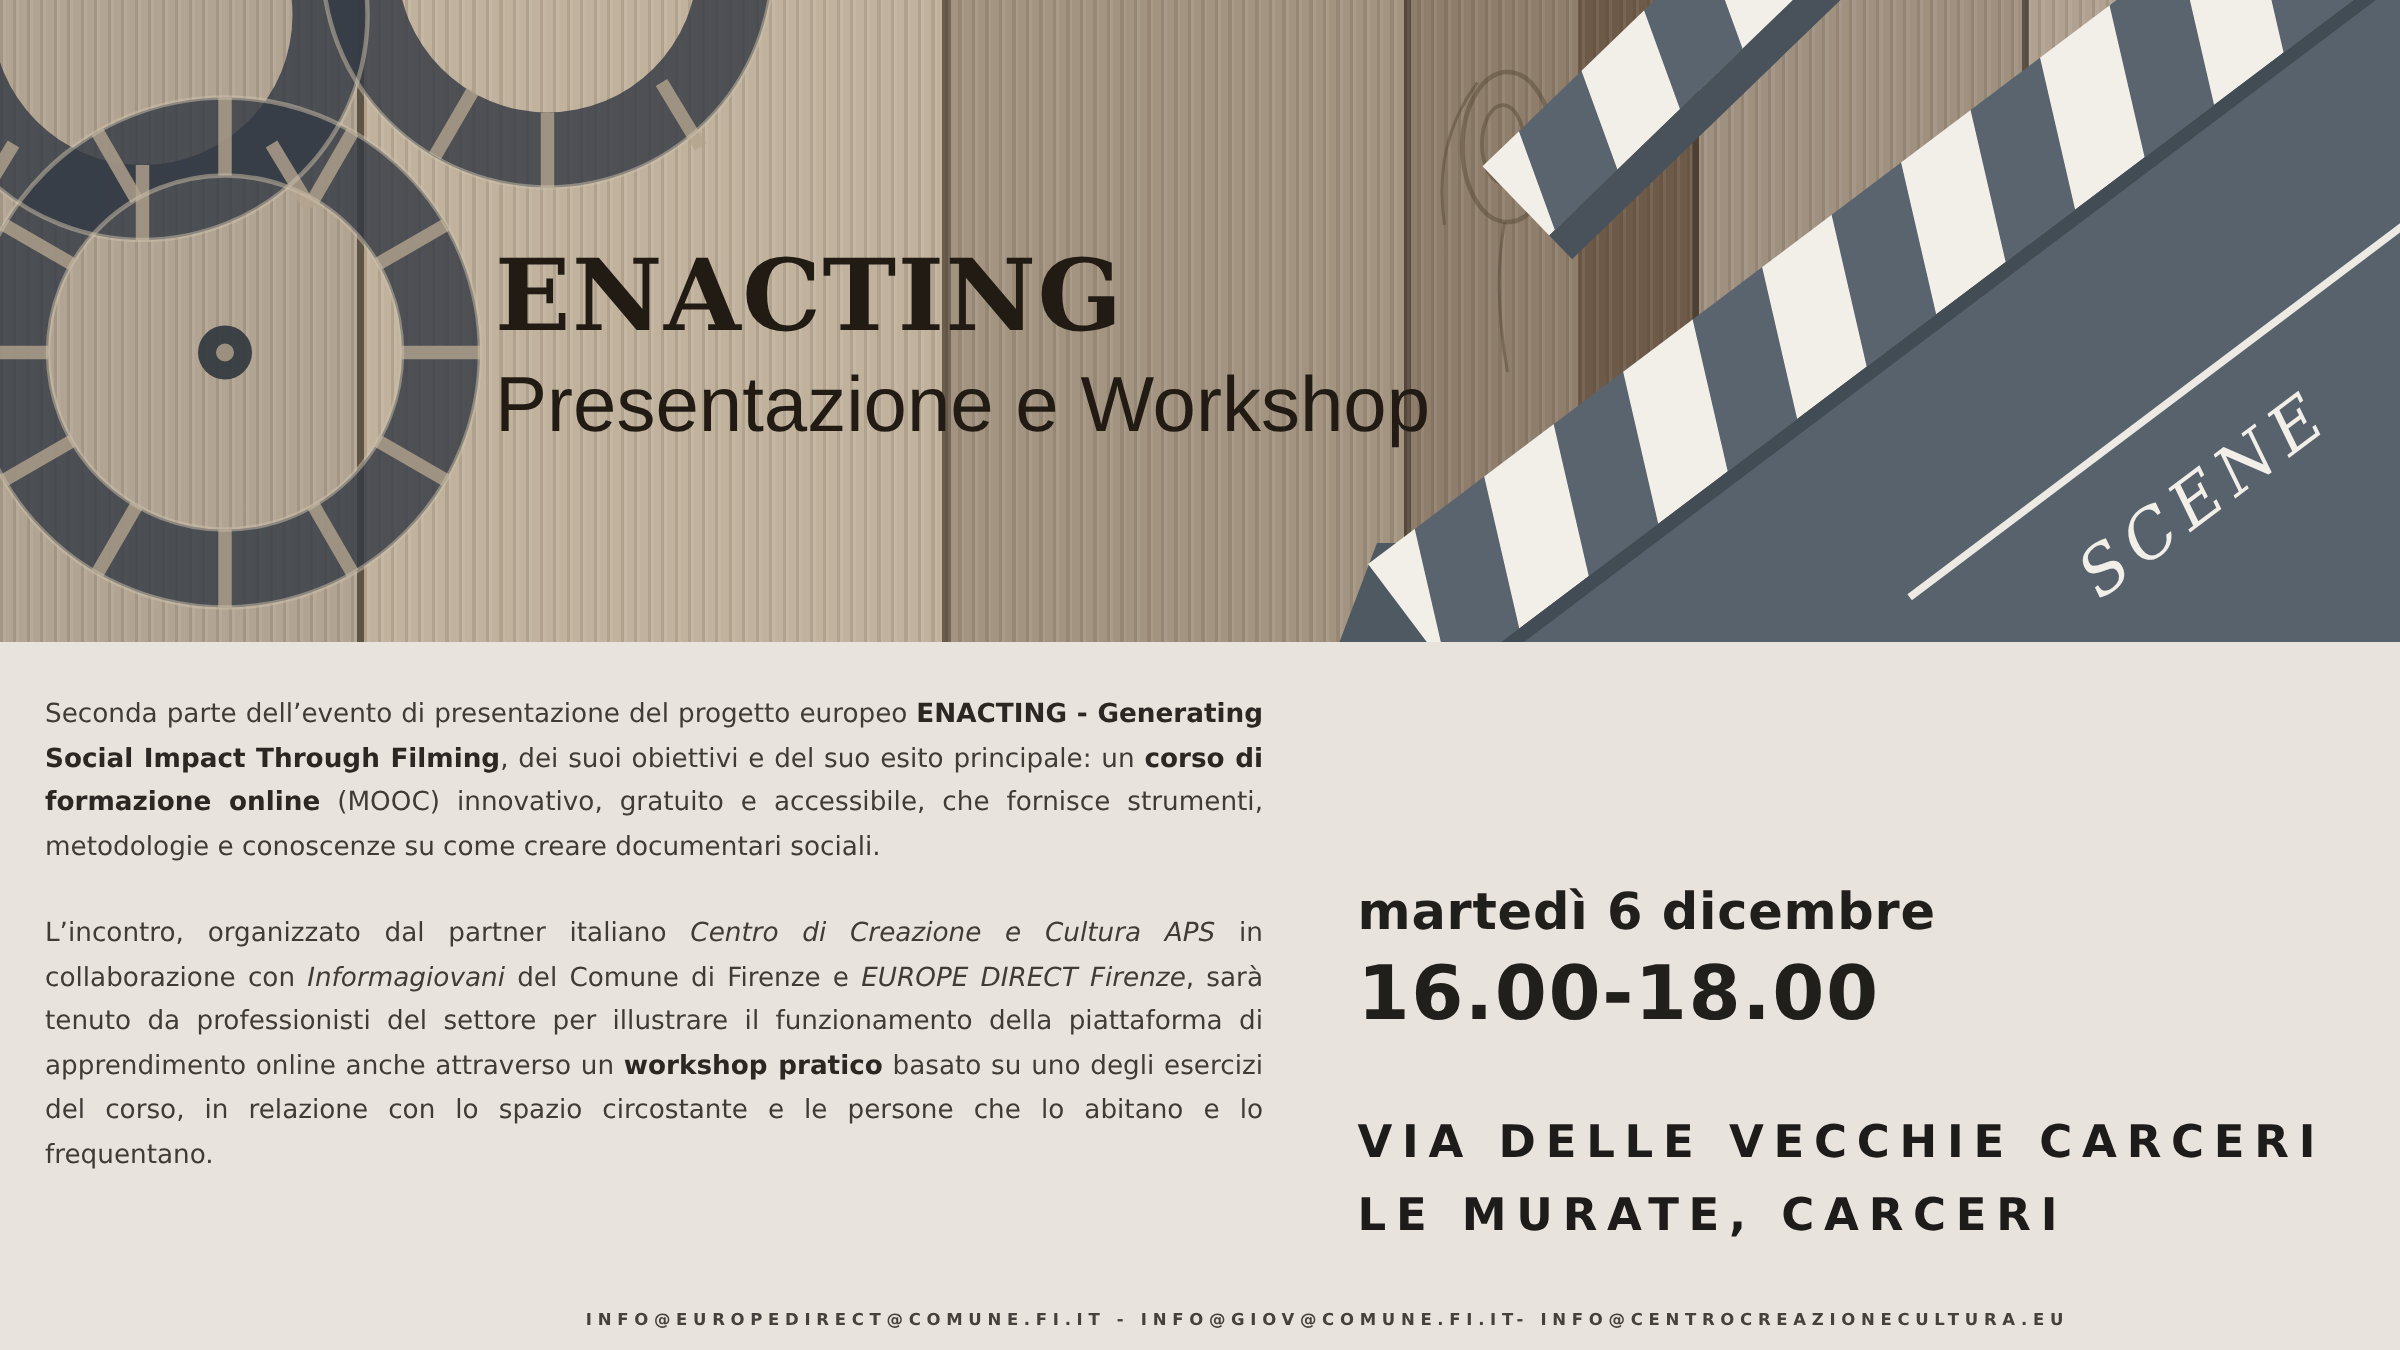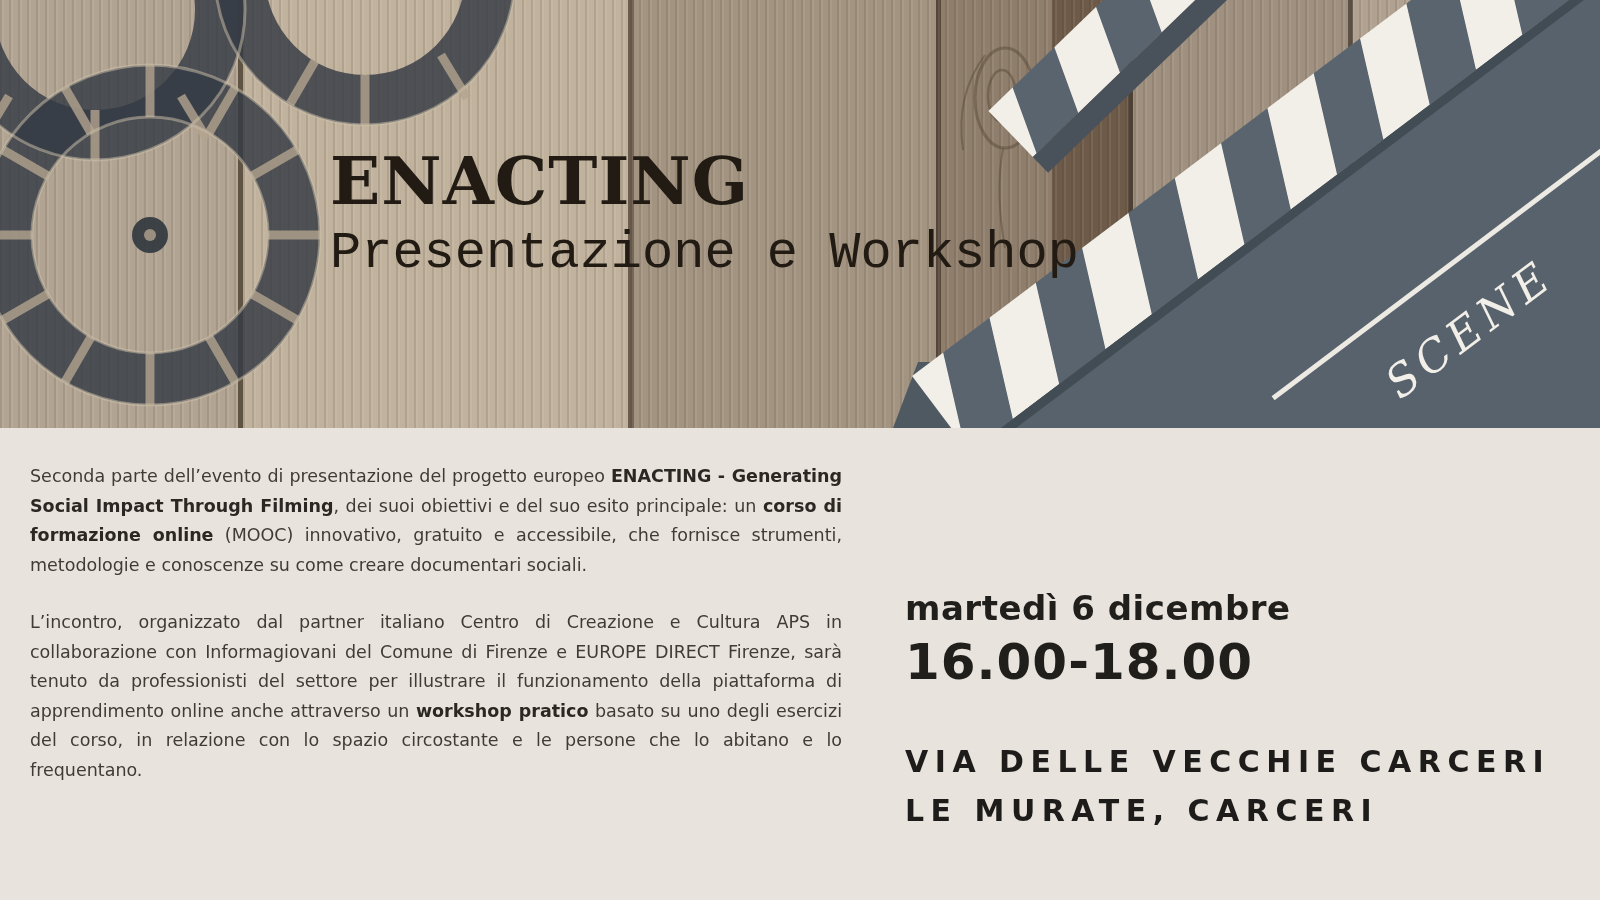--- a/index.html
+++ b/index.html
@@ -17,36 +17,36 @@
         #b2a492 0 238px, #5f5344 238px 243px,
         #c0b29d 243px 628px, #6a5d4e 628px 634px,
         #a39481 634px 936px, #57493c 936px 941px,
         #8f7e6c 941px 1052px, #6e5a48 1052px 1128px, #4e4134 1128px 1133px,
         #9f9080 1133px 1348px, #5d5145 1348px 1353px, #b0a190 1353px 1600px);
   }
   .hero svg{position:absolute; left:0; top:0;}
   .title-block{position:absolute; left:330px; top:148px; color:#211b14;}
   .poster-title{
     font-family:"DejaVu Serif", serif; font-size:66px; font-weight:700;
-    letter-spacing:1px; line-height:1;
+    letter-spacing:1px; line-height:1;margin-top:16px;
   }
   .poster-subtitle{
-    font-family:Liberation Mono, monospace; font-size:52px; font-weight:400;
+    font-family:Liberation Sans, sans-serif; font-size:52px; font-weight:400;
     line-height:1; margin-top:14px; letter-spacing:0;
   }
   
   .lower{position:absolute; left:0; top:428px; width:1600px; height:472px;}
   .copy{
     position:absolute; left:30px; top:34px; width:812px;
     font-size:17.5px; line-height:29.5px; color:#3f3b37;
     text-align:justify;
   }
   .copy p{margin:0 0 28px 0;}
   .seg-bold{font-weight:700; color:#2b2723;}
-  .seg-italic{margin-top:44px;}
+  .seg-italic{font-style:italic;margin-top:44px;}
   .event{position:absolute; left:905px; top:160px; color:#211f1c;}
   .event-date{font-size:34px; font-weight:700; letter-spacing:0.5px;}
   .event-time{font-size:50px; font-weight:700; letter-spacing:1px; margin-top:5px;}
   .venue{margin-top:46px; font-size:30px; font-weight:700; letter-spacing:6.5px; line-height:49px; color:#1e1c1a;}
   .footer-line{
     position:absolute; left:170px; right:0; bottom:14px; text-align:center;
     font-size:11px; font-weight:700; letter-spacing:3.8px; color:#45413c;
   }
 </style>
 </head>
@@ -139,15 +139,16 @@
 
     <div class="event">
       <div class="event-date">martedì 6 dicembre</div>
       <div class="event-time">16.00-18.00</div>
       <div class="venue">
         <div>VIA DELLE VECCHIE CARCERI</div>
         <div>LE MURATE, CARCERI</div>
       </div>
     </div>
 
+    <div class="footer-line">INFO@EUROPEDIRECT@COMUNE.FI.IT - INFO@GIOV@COMUNE.FI.IT- INFO@CENTROCREAZIONECULTURA.EU</div>
   </div>
 
 </div>
 
 </body></html>

